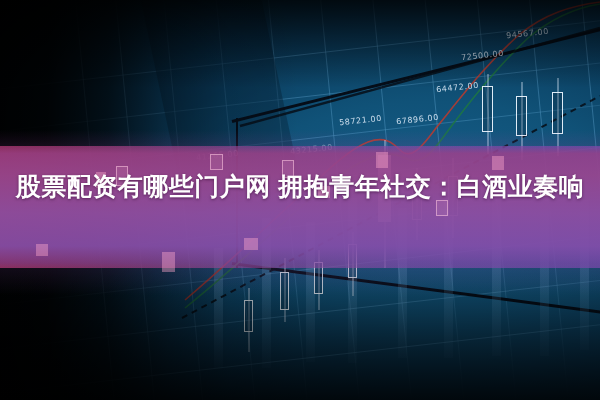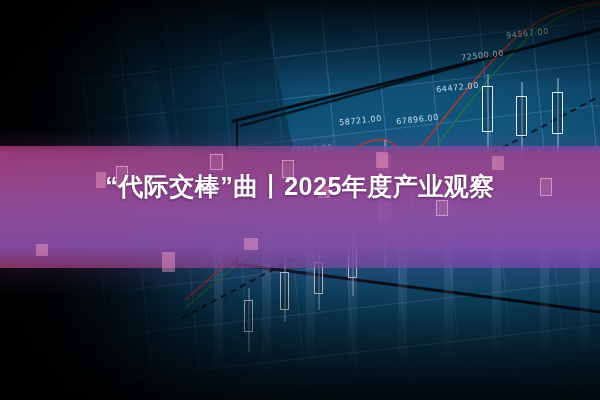--- a/index.html
+++ b/index.html
@@ -299,16 +299,16 @@
   <div class="pink-sq outline" style="left:210px; top:154px; width:11px; height:14px;"></div>
   <div class="pink-sq" style="left:244px; top:238px; width:14px; height:12px;"></div>
   <div class="pink-sq outline" style="left:282px; top:160px; width:10px; height:16px;"></div>
   <div class="pink-sq" style="left:318px; top:186px; width:12px; height:12px;"></div>
   <div class="pink-sq" style="left:376px; top:152px; width:12px; height:16px;"></div>
   <div class="pink-sq outline" style="left:436px; top:200px; width:10px; height:14px;"></div>
   <div class="pink-sq" style="left:492px; top:156px; width:12px; height:14px;"></div>
   <div class="pink-sq outline" style="left:540px; top:178px; width:10px; height:16px;"></div>
 
   <div id="headline">
-    <span class="line2">“代际交棒”曲丨2025年度产业观察</span>
+    <span class="line1">股票配资有哪些门户网 拥抱青年社交：白酒业奏响</span>
   </div>
 
 </div>
 
 </body></html>

